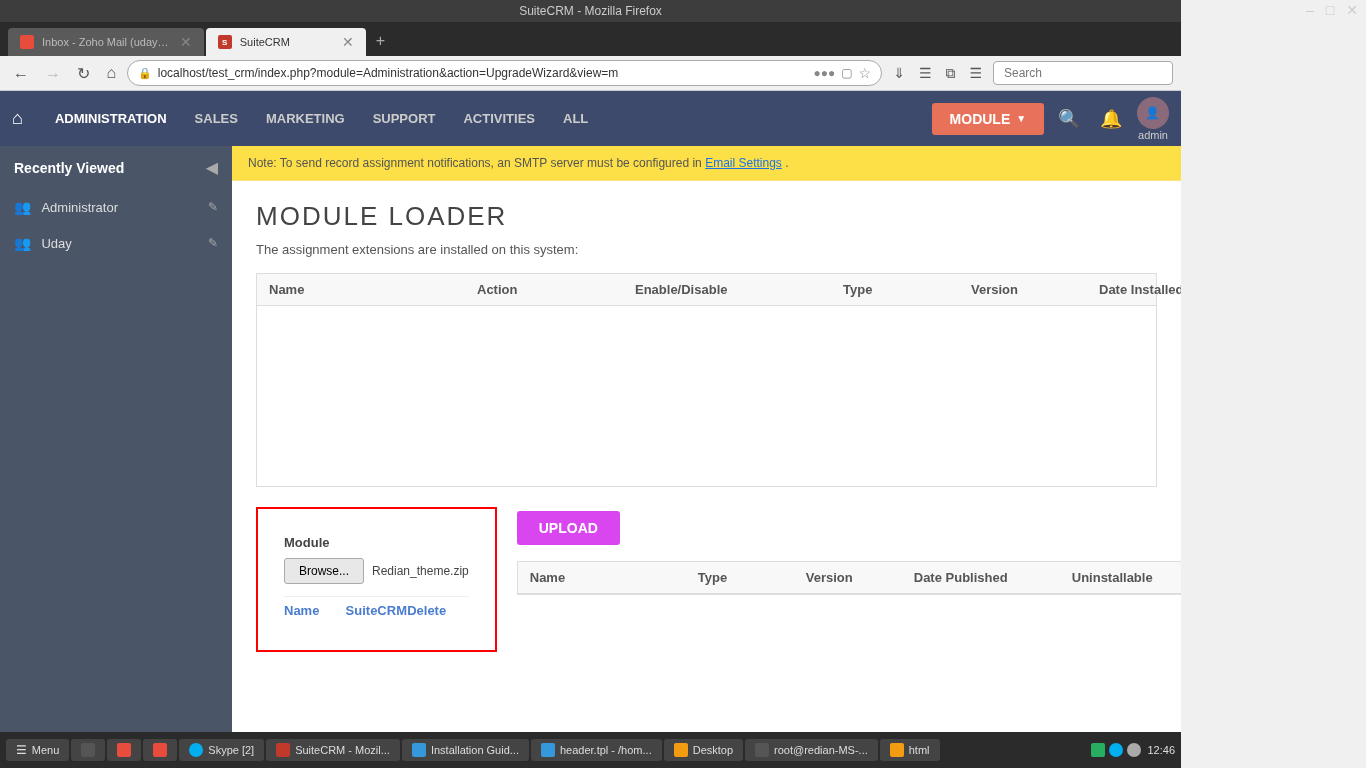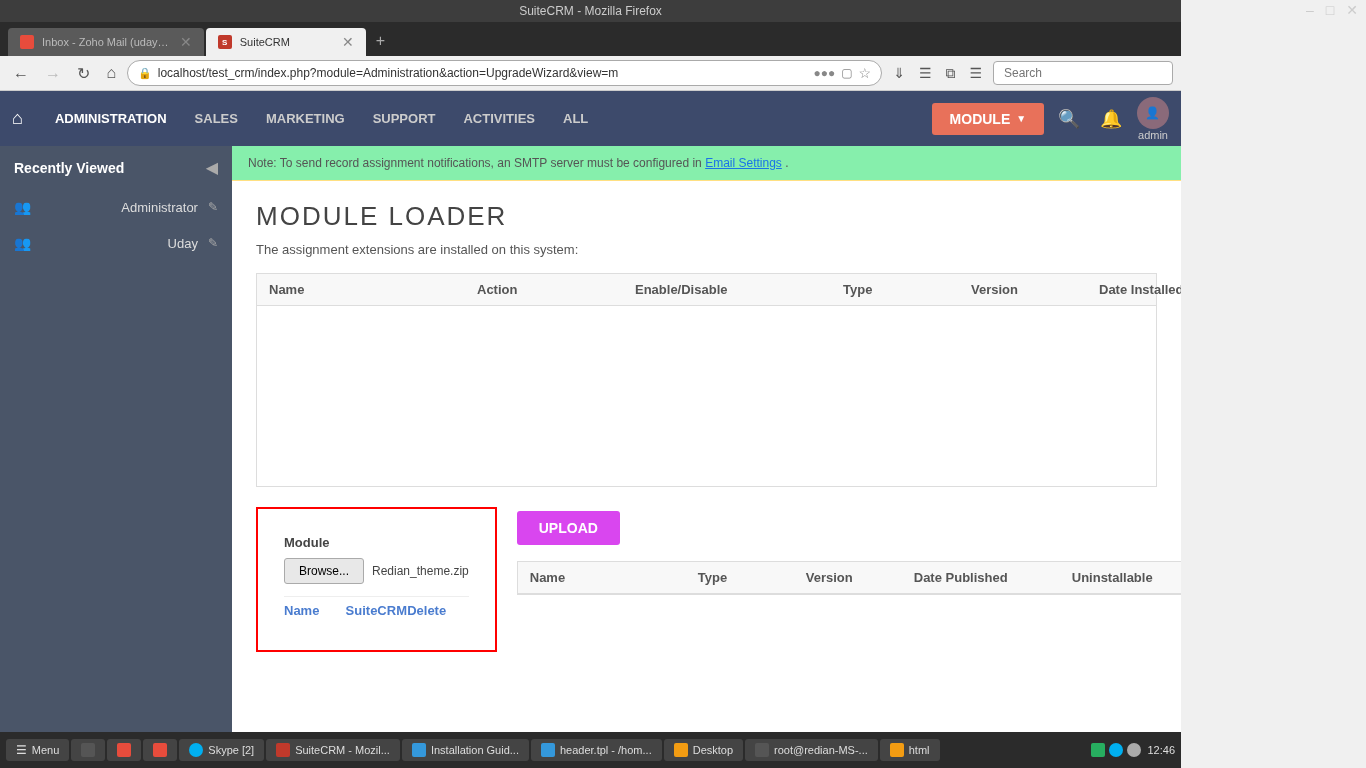--- a/index.html
+++ b/index.html
@@ -39,26 +39,26 @@
     .admin-label { color: #ccc; font-size: 11px; }
 
     
     .app-body { flex: 1; display: flex; overflow: hidden; }
     .sidebar { background: #4a5568; width: 232px; flex-shrink: 0; display: flex; flex-direction: column; }
     .sidebar-header { display: flex; align-items: center; justify-content: space-between; padding: 12px 14px; }
     .sidebar-title { color: white; font-size: 14px; font-weight: bold; }
     .sidebar-collapse { color: #aaa; cursor: pointer; font-size: 16px; }
     .sidebar-item { display: flex; align-items: center; padding: 10px 14px; gap: 10px; cursor: pointer; }
     .sidebar-item-icon { color: #aaa; font-size: 14px; }
-    .sidebar-item-text { color: #ddd; font-size: 13px; flex: 1; text-align: right; }
+    .sidebar-item-text { color: #ddd; font-size: 13px; flex: 1; }
     .sidebar-item-edit { color: #aaa; font-size: 12px; cursor: pointer; }
 
     
     .content { flex: 1; background: white; overflow-y: auto; padding: 0; }
-    .notification-bar { background: #86efac; border-bottom: 1px solid #ffe082; padding: 10px 16px; font-size: 12px; color: #555; }
+    .notification-bar { background: #fde047; border-bottom: 1px solid #ffe082; padding: 10px 16px; font-size: 12px; color: #555; }
     .notification-link { color: #1a73e8; text-decoration: underline; cursor: pointer; }
     .content-inner { padding: 20px 24px; }
     .page-title { font-size: 26px; font-weight: 300; color: #444; text-transform: uppercase; letter-spacing: 2px; margin-bottom: 10px; }
     .page-subtitle { font-size: 13px; color: #555; margin-bottom: 16px; }
 
     
     .table-container { border: 1px solid #ddd; margin-bottom: 20px; }
     .table-header { display: grid; grid-template-columns: 200px 150px 200px 120px 120px 200px 1fr; background: #f8f8f8; border-bottom: 1px solid #ddd; padding: 8px 12px; gap: 8px; }
     .th { font-size: 13px; font-weight: bold; color: #555; }
     .table-body { min-height: 160px; background: white; }

